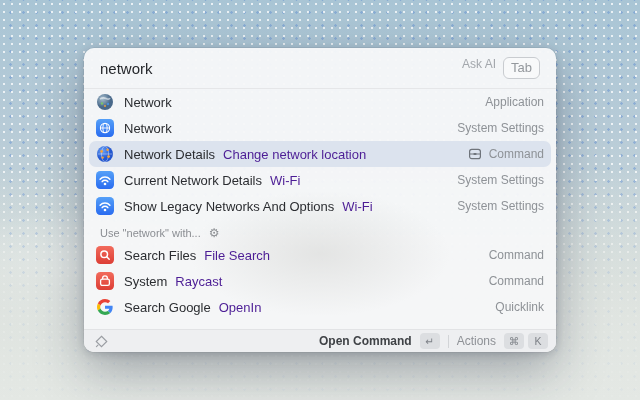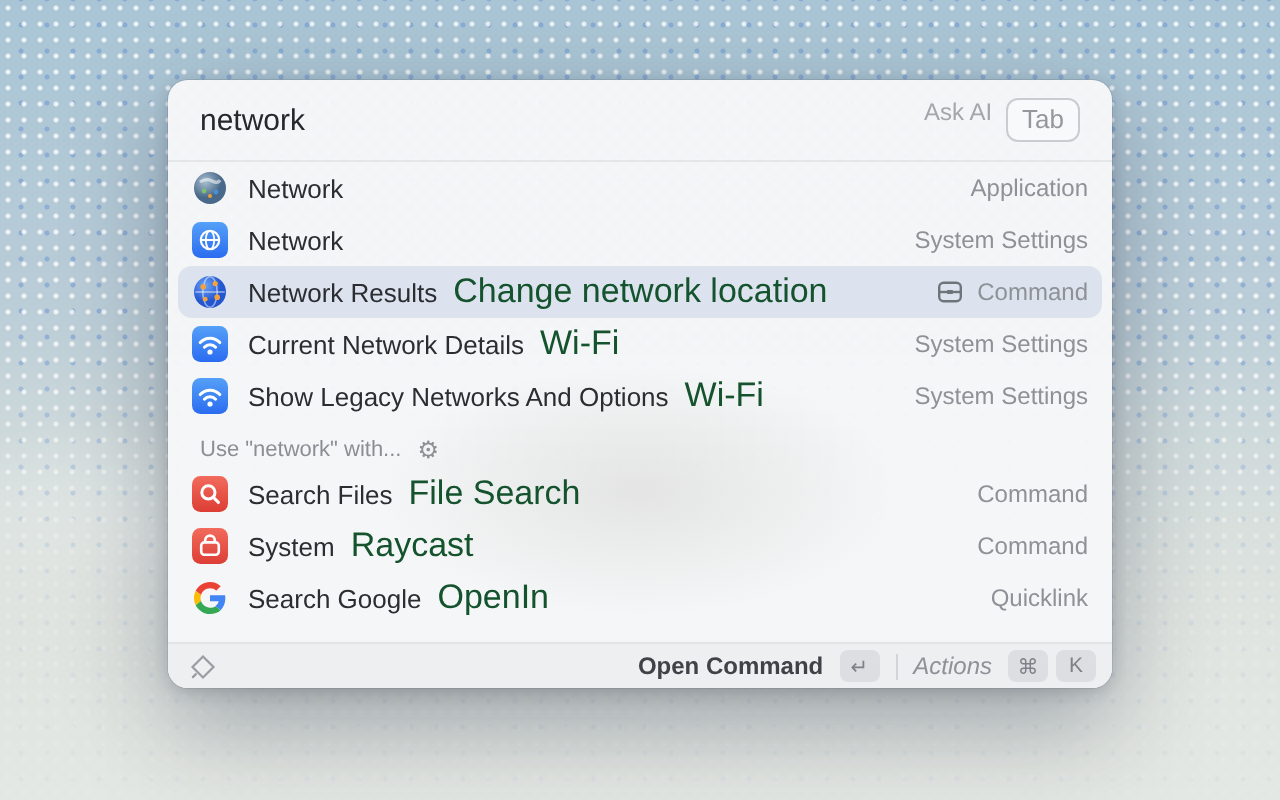--- a/index.html
+++ b/index.html
@@ -16,21 +16,21 @@
       linear-gradient(180deg,#a9c5d5 0%,#b7cbd7 32%,#c9d6d9 58%,#d9dfdc 78%,#e3e7e3 100%);
     background-size:8px 8px, 13px 13px, 100% 100%, 100% 100%, 100% 100%;
     background-position:0 0, 4px 6px, 0 0, 0 0, 0 0;
   }
   body::after { 
     content:""; position:absolute; inset:0; pointer-events:none;
     background:linear-gradient(180deg, transparent 42%, rgba(222,227,223,0.75) 72%, rgba(228,232,228,0.9) 100%);
   }
 
   .panel {
-    position:absolute; left:84px; top:40px; width:472px; height:304px;
+    position:absolute; left:84px; top:48px; width:472px; height:304px;
     border-radius:10px; overflow:hidden; z-index:2;
     background:rgba(246,247,248,0.96);
     box-shadow:0 18px 50px rgba(25,35,55,0.35), 0 2px 8px rgba(25,35,55,0.18), 0 0 0 0.5px rgba(0,0,0,0.08);
   }
   .panel::before { 
     content:""; position:absolute; left:20%; top:45%; width:60%; height:45%;
     background:radial-gradient(ellipse at 50% 50%, rgba(165,165,158,0.22), transparent 65%);
     pointer-events:none;
   }
 
@@ -58,39 +58,39 @@
   .gear { font-size:12px; color:#8d9094; line-height:1; cursor:default; }
 
   .row {
     height:26px; margin:0 5px; padding:0 7px; border-radius:7px;
     display:flex; align-items:center; cursor:default;
   }
   .row.selected { background:#dce3ee; }
   .ricon { width:18px; height:18px; margin-right:10px; flex:0 0 18px; display:flex; }
   .ricon svg { width:18px; height:18px; }
   .rtitle { font-size:13px; font-weight:500; color:#2b2d31; white-space:nowrap; }
-  .rsub { font-size:17px; color:#14532d; margin-left:8px; white-space:nowrap; }
+  .rsub { font-size:13px; color:#4c1d95; margin-left:8px; white-space:nowrap; }
   .rspacer { flex:1; }
   .racc { display:flex; margin-right:7px; }
   .rtype { font-size:12px; color:#8e9297; white-space:nowrap; }
 
   .footer {
     height:23px; border-top:1px solid #e2e3e5; background:#eeeff1;
     display:flex; align-items:center; padding:5px 8px; gap:8px;
   }
   .raycast-logo { display:flex; margin-left:2px; cursor:default; }
   .fspacer { flex:1; }
   .fprimary { font-size:12px; font-weight:600; color:#3f4246; }
   .key-badge {
     min-width:20px; height:16px; padding:0 4px; border-radius:4px;
     background:#dcdee1; color:#7e8288; font-size:10.5px;
     display:inline-flex; align-items:center; justify-content:center;
   }
   .fdivider { width:1px; height:13px; background:#d2d4d7; }
-  .factions { font-size:12px; color:#8e9196;font-style:italic; }
+  .factions { font-size:12px; color:#8e9196; }
   .fkeys { display:flex; gap:4px; }
 </style>
 </head>
 <body>
 
 <div class="panel">
 
   <div class="searchbar">
     <input class="search-input" type="text" value="network" style="">
     <div class="askai">
@@ -150,21 +150,21 @@
             </defs>
      <circle cx="9" cy="9" r="8" fill="url(#gnc)"></circle>
      <ellipse cx="9" cy="9" rx="3.6" ry="7.6" stroke="rgba(255,255,255,0.5)" stroke-width="0.8" fill="none"></ellipse>
      <path d="M1.6 9 H16.4" stroke="rgba(255,255,255,0.5)" stroke-width="0.8"></path>
      <circle cx="5.6" cy="6.4" r="1.4" fill="#f6a23b"></circle>
             <circle cx="11.6" cy="4.8" r="1.3" fill="#f6a23b"></circle>
      <circle cx="12.6" cy="11.6" r="1.4" fill="#f6a23b"></circle>
             <circle cx="6.6" cy="12.6" r="1.2" fill="#f6a23b"></circle>
           </svg>
         </span>
-        <span class="rtitle">Network Results</span>
+        <span class="rtitle">Network Details</span>
         <span class="rsub">Change network location</span>
         <span class="rspacer"></span>
         <span class="racc">
           <svg width="14" height="14" viewBox="0 0 14 14">
      <rect x="1.6" y="2.4" width="10.8" height="9.2" rx="2.2" stroke="#6f747b" stroke-width="1.2" fill="none"></rect>
      <path d="M1.6 7 H12.4" stroke="#6f747b" stroke-width="1.2"></path>
      <path d="M5.6 7 h2.8" stroke="#6f747b" stroke-width="2"></path>
           </svg>
         </span>
         <span class="rtype">Command</span>

